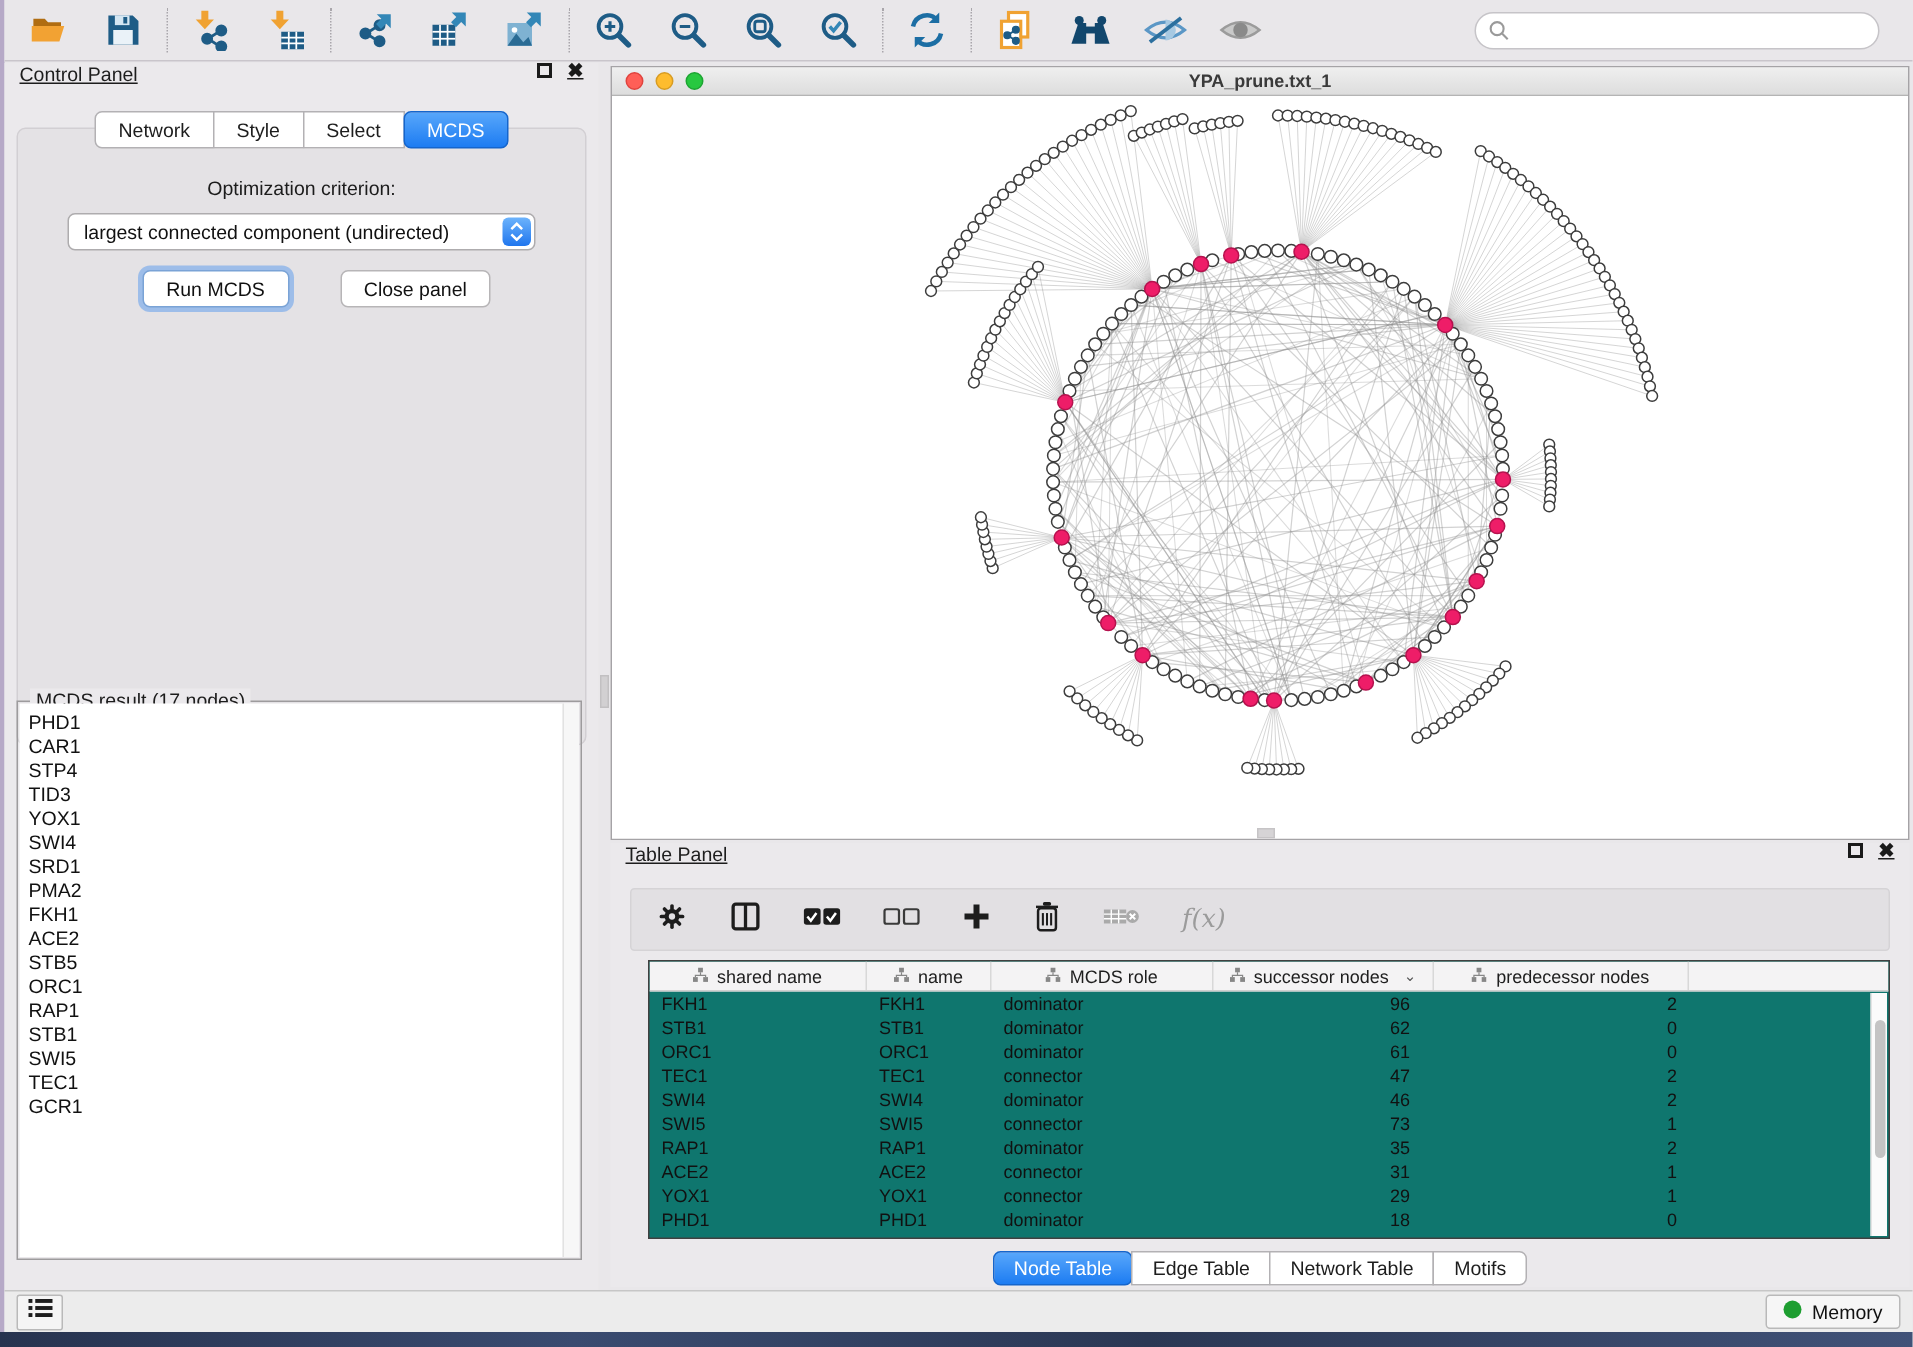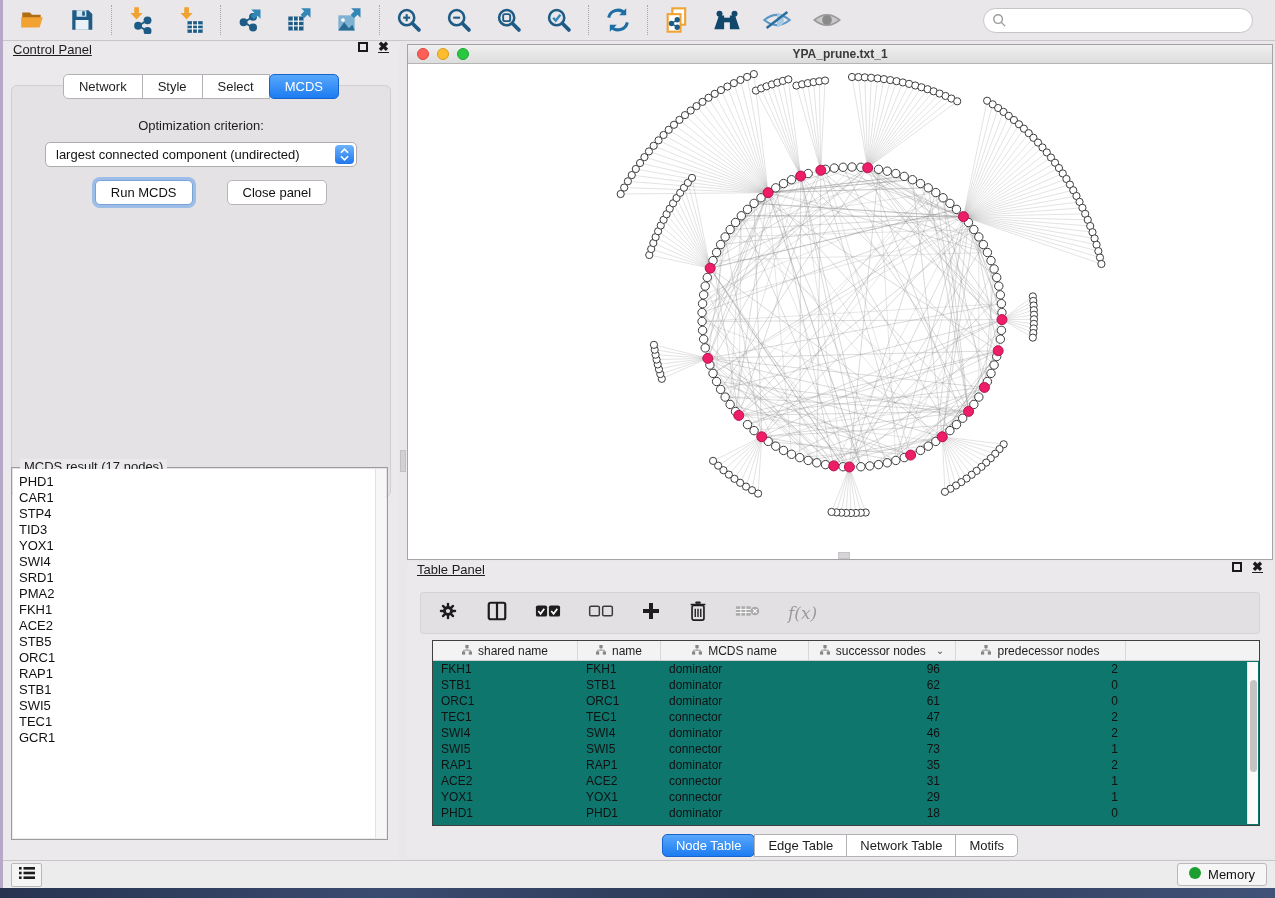--- a/index.html
+++ b/index.html
@@ -1194,21 +1194,21 @@
         </div>
         <div class="th" style="width: 148px;">
           <span><svg width="10" height="10" viewBox="0 0 10 10">
               <g fill="#878787">
                 <rect x="3.4" y="0" width="3.2" height="3.2"></rect>
                 <rect x="0" y="6.4" width="3.2" height="3.2"></rect>
                 <rect x="6.8" y="6.4" width="3.2" height="3.2"></rect>
               </g>
               <path d="M5 3.2v2M1.6 6.4V5.2h6.8v1.2" fill="none" stroke="#878787" stroke-width="0.8"></path>
             </svg></span>
-          <span>MCDS name</span>
+          <span>MCDS role</span>
         </div>
         <div class="th" style="width: 147px;">
           <span><svg width="10" height="10" viewBox="0 0 10 10">
               <g fill="#878787">
                 <rect x="3.4" y="0" width="3.2" height="3.2"></rect>
                 <rect x="0" y="6.4" width="3.2" height="3.2"></rect>
                 <rect x="6.8" y="6.4" width="3.2" height="3.2"></rect>
               </g>
               <path d="M5 3.2v2M1.6 6.4V5.2h6.8v1.2" fill="none" stroke="#878787" stroke-width="0.8"></path>
             </svg></span>

